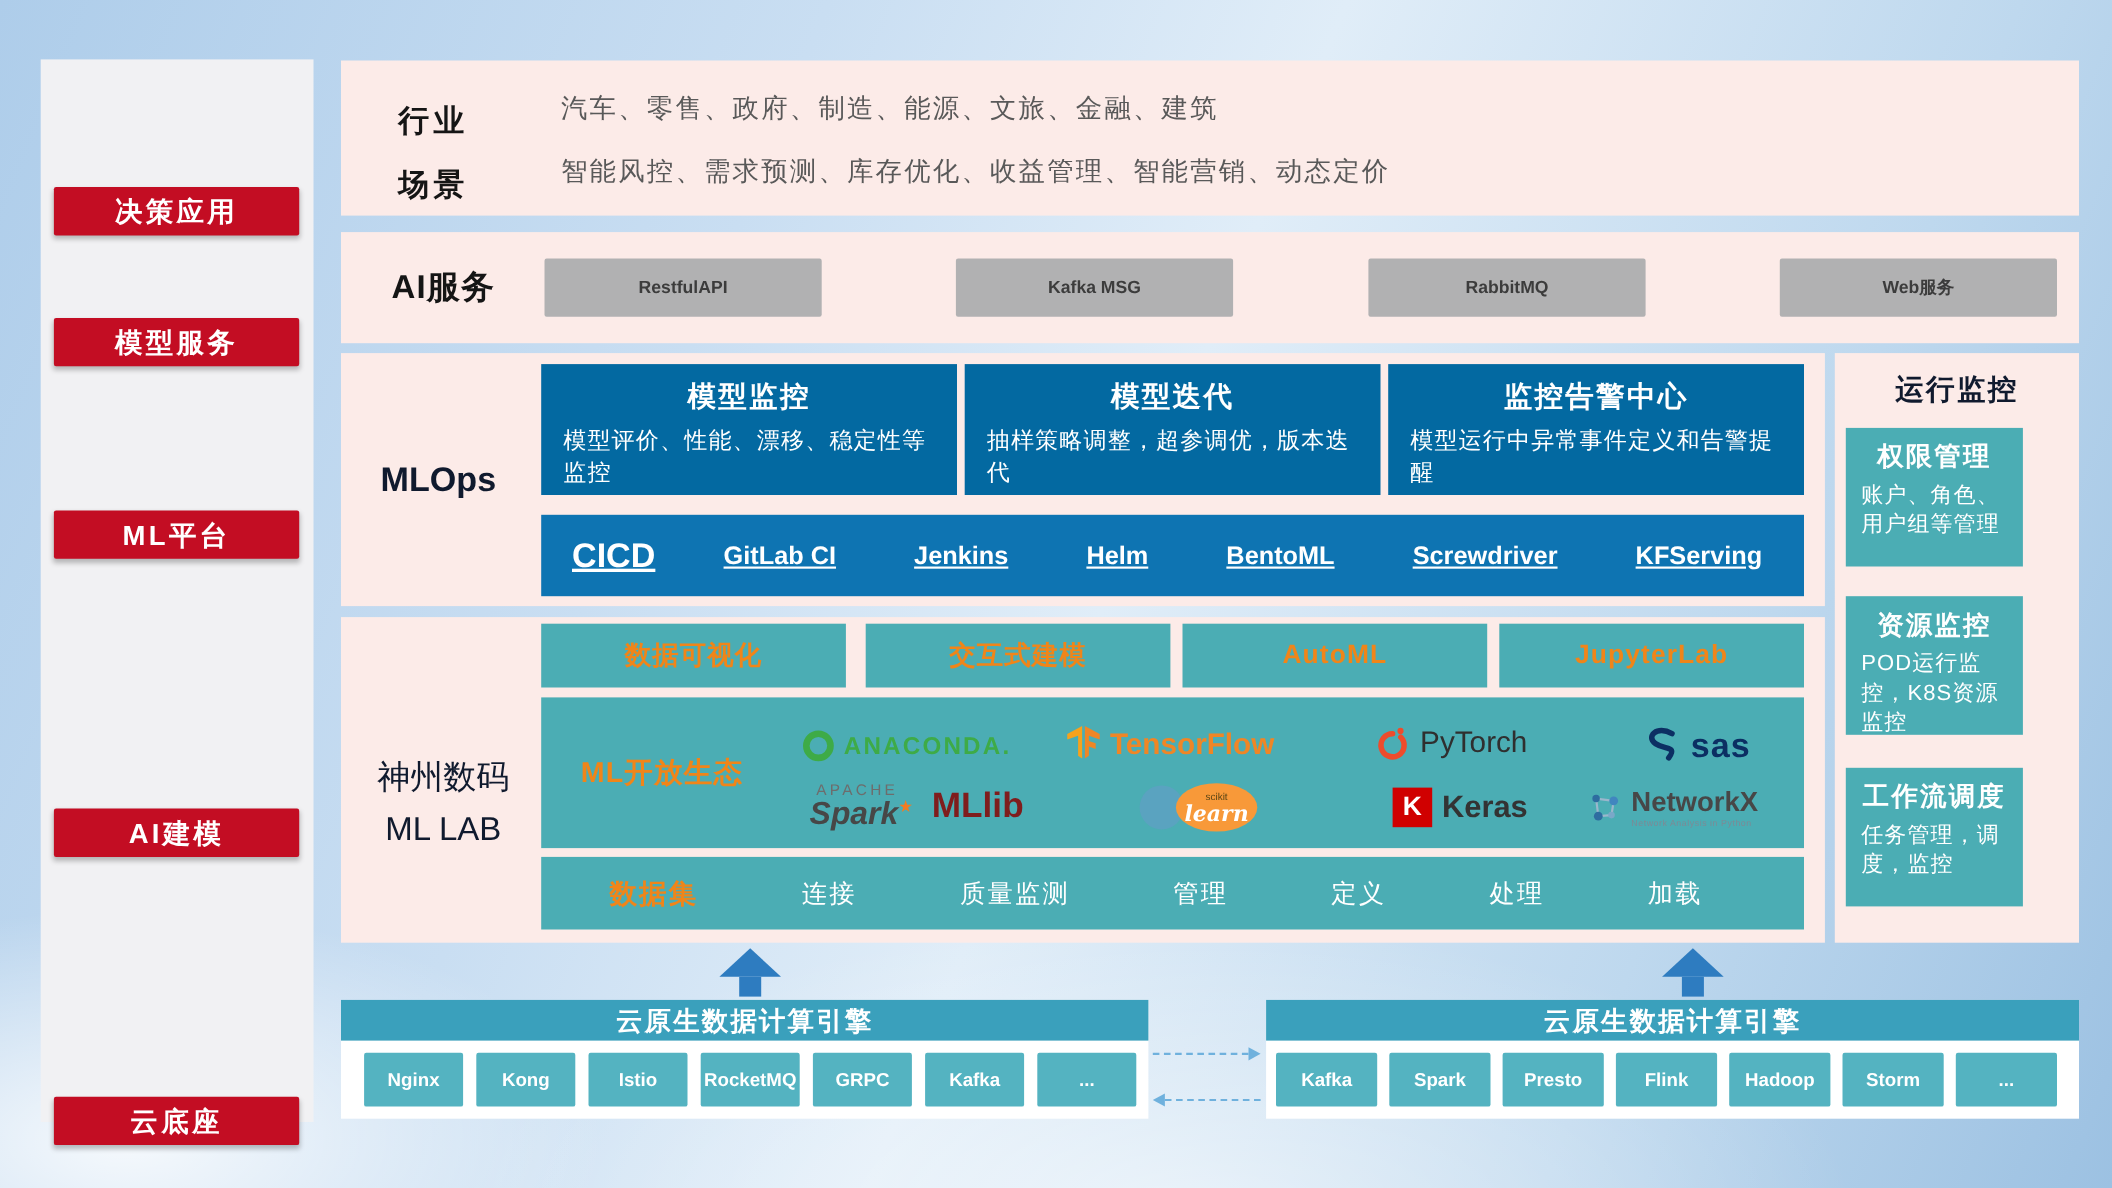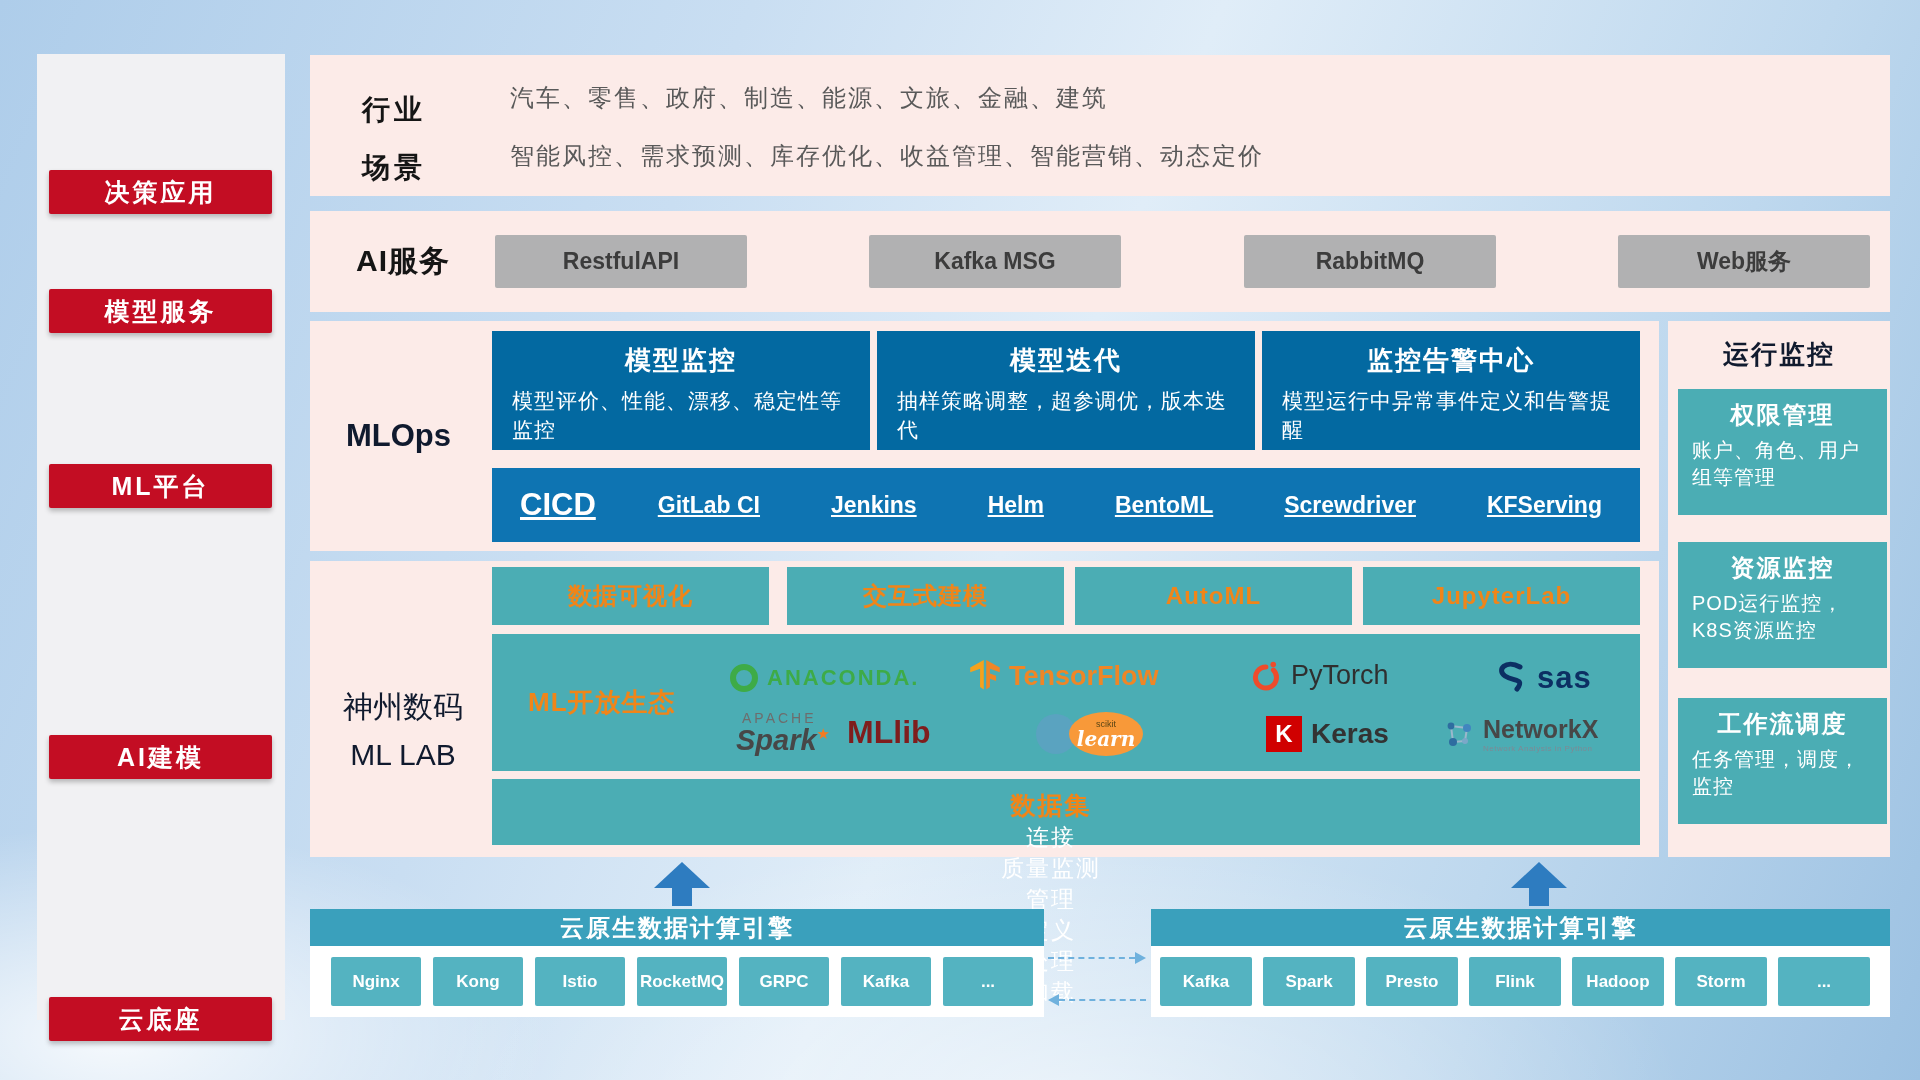--- a/index.html
+++ b/index.html
@@ -29,38 +29,38 @@
 
   
   .dp-row{ position:absolute; left:52px; height:44px; display:flex; align-items:center; }
   .dp-label{ width:148px; font-size:28px; font-weight:bold; color:#151515; letter-spacing:4px;margin-top:23px; }
   .dp-value{ font-size:24px; color:#595959; letter-spacing:2px; }
 
   
   .svc-label{ position:absolute; left:46px; top:0; height:100%; display:flex; align-items:center;
     font-size:30px; font-weight:bold; color:#151515; letter-spacing:1px; }
   .gray-btn{ position:absolute; top:24px; width:252px; height:53px; background:#b1b1b2; color:#3c3c3c;
-    font-size:23px; font-weight:bold; display:flex; align-items:center; justify-content:center; border-radius:2px; }
+    font-size:16px; font-weight:bold; display:flex; align-items:center; justify-content:center; border-radius:2px; }
 
   
   .mlops-label{ position:absolute; left:36px; top:0; height:100%; width:140px; display:flex; align-items:center;
     font-size:31px; font-weight:bold; color:#101a2e; }
   .blue-card{ position:absolute; top:10px; width:378px; height:119px; background:#0369a1; color:#fff; }
   .bc-title{ text-align:center; font-size:26px; font-weight:bold; margin-top:12px; letter-spacing:2px; }
   .bc-desc{ font-size:21px; line-height:1.4; padding:8px 20px 0 20px; letter-spacing:1px; }
   .cicd-bar{ position:absolute; left:182px; top:147px; width:1148px; height:74px; background:#0e74b2; color:#fff;
     display:flex; align-items:center; padding:0 38px 0 28px;text-decoration:underline; }
   .cicd-label{ font-size:31px; font-weight:bold; }
   .cicd-items{ flex:1; display:flex; justify-content:space-between; margin-left:62px;text-align:right; }
   .cicd-item{ font-size:23px; font-weight:600; }
 
   
   .mon-title{ position:absolute; top:16px; width:100%; text-align:center; font-size:26px; font-weight:bold;
     color:#101a2e; letter-spacing:2px; }
-  .teal-card{ position:absolute; left:10px; width:209px; height:126px; background:#4badb4; color:#fff; }
+  .teal-card{ position:absolute; left:10px; width:161px; height:126px; background:#4badb4; color:#fff; }
   .tc-title{ text-align:center; font-size:24px; font-weight:bold; margin-top:10px; letter-spacing:2px; }
   .tc-desc{ font-size:20px; line-height:1.35; padding:6px 14px 0 14px; letter-spacing:1px; }
 
   
   .lab-label{ position:absolute; left:4px; top:122px; width:178px; text-align:center; font-size:30px;
     font-weight:normal; color:#101a2e; line-height:1.6; }
   .lab-label span{ display:block; }
   .tool-btn{ position:absolute; top:6px; width:277px; height:58px; background:#4badb4; color:#f08519;
     font-size:24px; font-weight:bold; display:flex; align-items:center; justify-content:center; letter-spacing:1px; }
   .eco-box{ position:absolute; left:182px; top:73px; width:1148px; height:137px; background:#4badb4; }
@@ -82,21 +82,21 @@
     align-items:center; justify-content:center; position:relative; z-index:1; }
   .skl-cap{ font-size:9px; font-style:normal; color:#5a4515; line-height:1; }
   .skl-text{ font-family:"DejaVu Serif","Liberation Serif",serif; font-style:italic; font-size:20px; color:#fff; line-height:1; }
   .keras-k{ width:36px; height:36px; background:#d00000; color:#fff; display:flex; align-items:center;
     justify-content:center; font-weight:bold; font-size:24px; }
   .keras-text{ font-size:28px; font-weight:600; color:#333; }
   .nx-stack{ display:flex; flex-direction:column; }
   .nx-text{ font-size:25px; font-weight:bold; color:#474747; line-height:1.1; }
   .nx-cap{ font-size:8px; color:#7d8a95; letter-spacing:0.5px; }
   .ds-bar{ position:absolute; left:182px; top:218px; width:1148px; height:66px; background:#4badb4;
-    display:flex; align-items:center; justify-content:space-between; padding:10px 92px 0 62px;flex-direction:column; }
+    display:flex; align-items:center; justify-content:space-between; padding:0 92px 0 62px; }
   .ds-label{ font-size:25px; font-weight:bold; color:#f08519; letter-spacing:2px; }
   .ds-item{ font-size:23px; color:#fff; letter-spacing:2px; }
 
   
   .up-arrow{ position:absolute; width:56px; }
   .up-arrow .tri{ width:0; height:0; border-left:28px solid transparent; border-right:28px solid transparent;
     border-bottom:26px solid #2e7cc0; }
   .up-arrow .stem{ width:20px; height:18px; background:#2e7cc0; margin:0 auto; }
   .cloud-group{ position:absolute; top:909px; height:108px; background:#ffffff; }
   .cloud-bar{ height:37px; background:#3aa0bc; color:#fff; font-size:24px; font-weight:bold;

